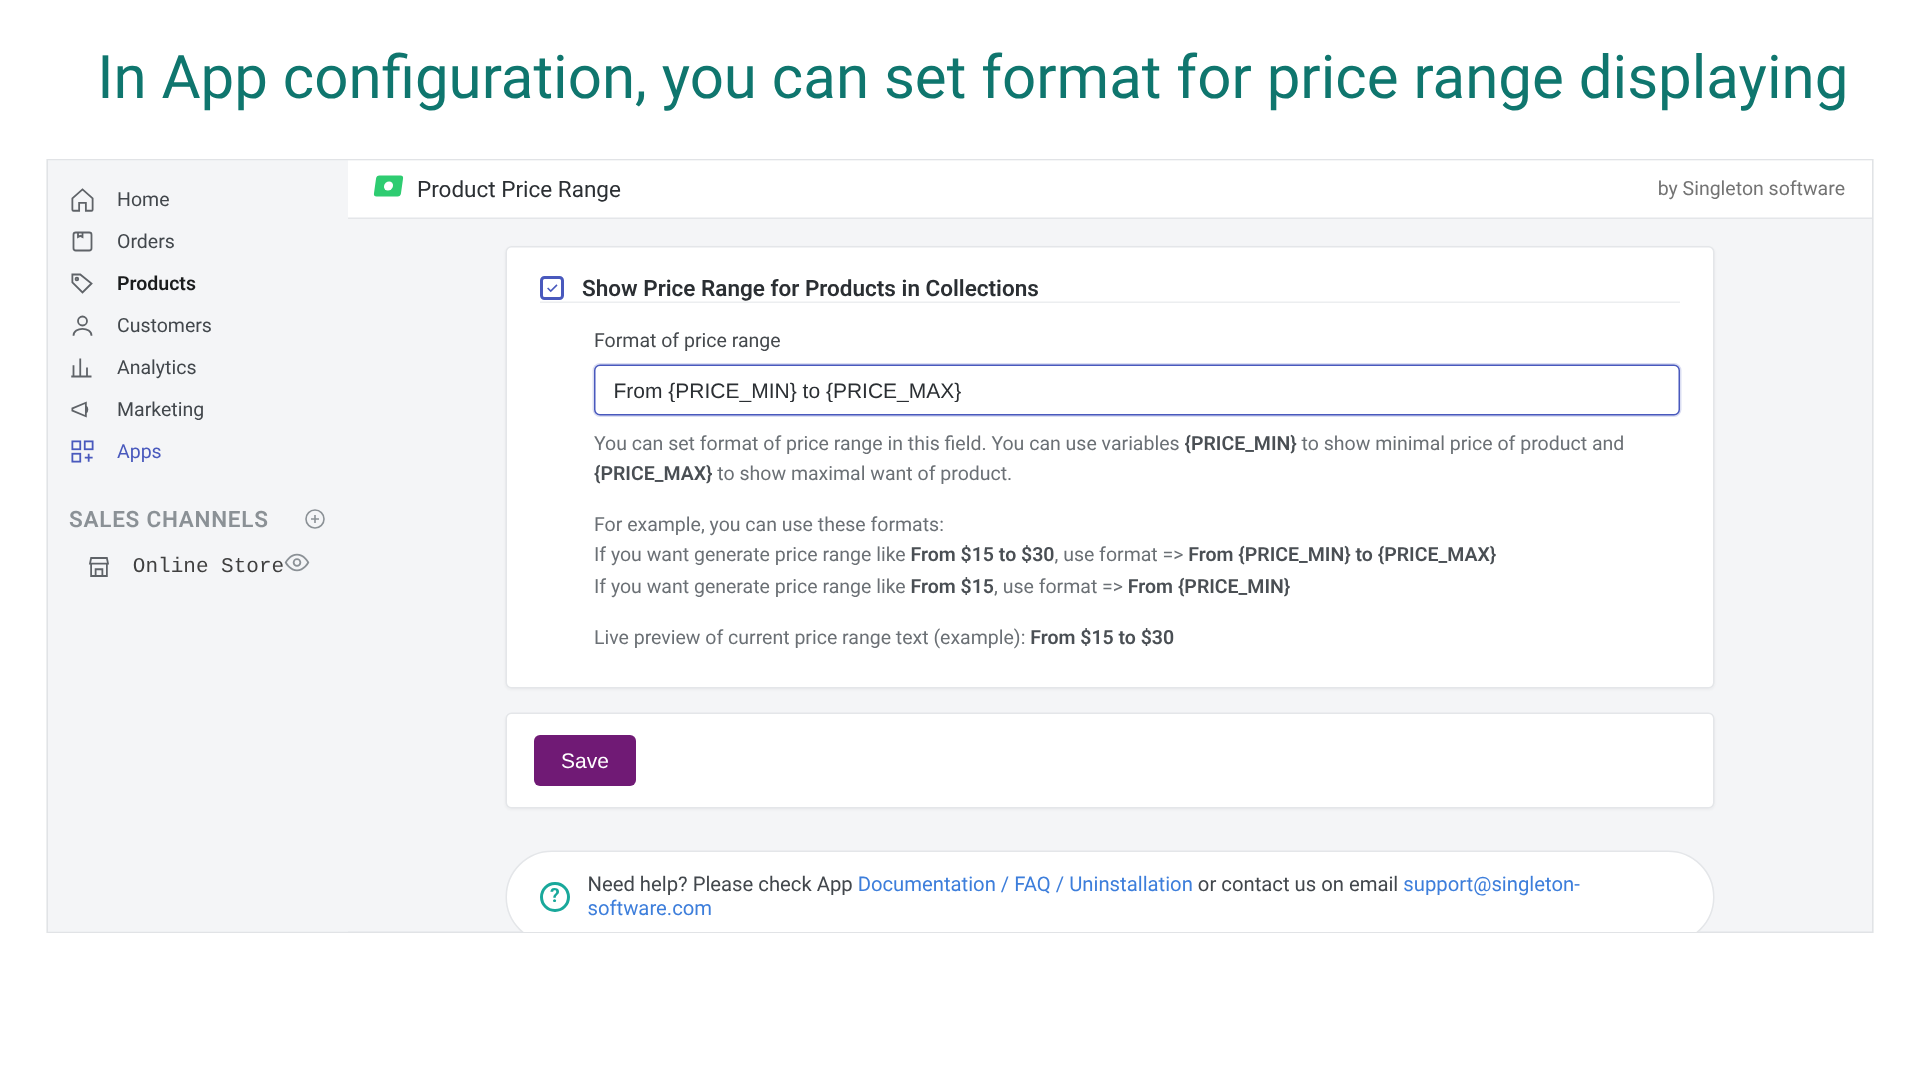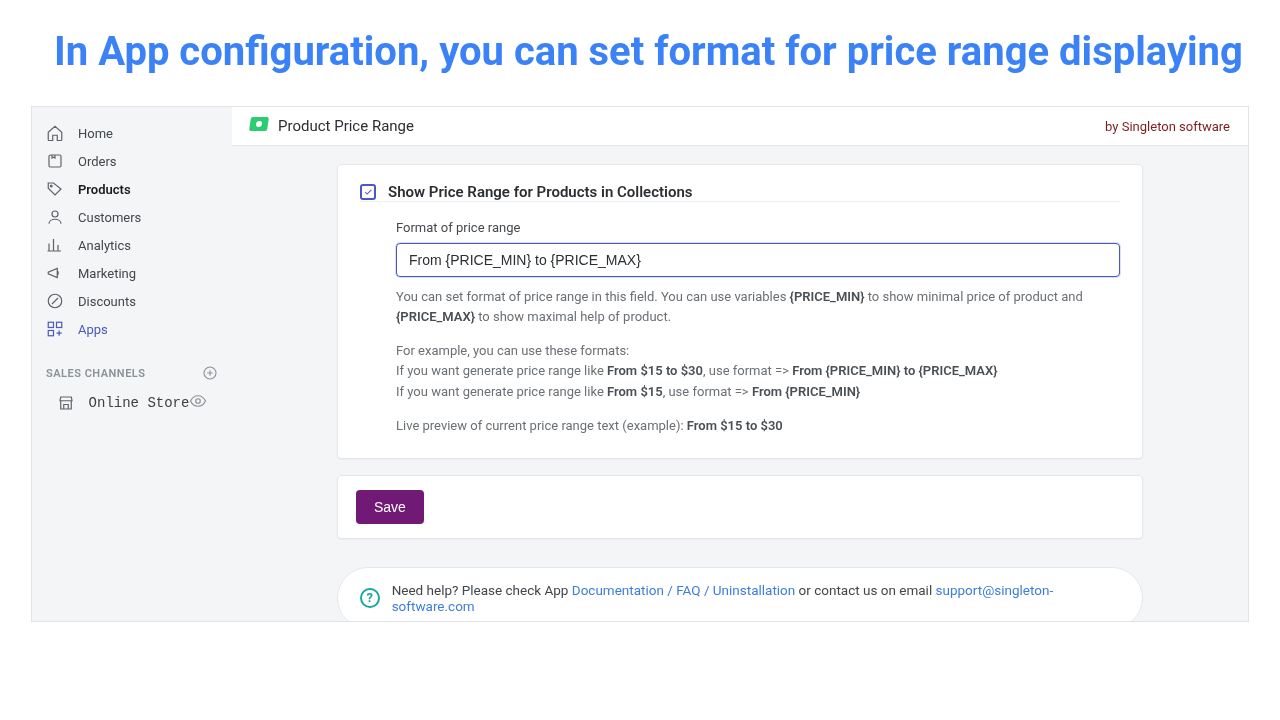--- a/index.html
+++ b/index.html
@@ -7,22 +7,22 @@
       font-family: -apple-system, BlinkMacSystemFont, 'Segoe UI', Roboto, sans-serif;
       background: #fff;
       width: 1280px;
       height: 720px;
       overflow: hidden;
     }
     .banner {
       text-align: center;
       padding: 28px 0 20px;
       font-size: 40px;
-      font-weight: 700;
-      color: #3b82f6;
+      font-weight: 400;
+      color: #0f766e;
       line-height: 1.2;
       margin-left: 17px;
     }
     .app-window {
       width: 1218px;
       height: 516px;
       margin: 10px auto 0;
       display: flex;
       background: #f4f5f7;
       border: 1px solid #e1e3e6;
@@ -43,36 +43,36 @@
       font-size: 13px;
     }
     .nav-item.active { font-weight: 600; color: #1a1c1d; }
     .nav-item.link { color: #4959bd; }
     .nav-icon { width: 18px; height: 18px; display:flex; align-items:center; justify-content:center; }
     .nav-icon svg { stroke: #5f6368; fill: none; stroke-width:1.6; }
     .nav-item.link .nav-icon svg { stroke: #4959bd; }
     .section-header {
       display: flex; align-items: center; justify-content: space-between;
       padding: 22px 14px 6px 14px;
-      font-size: 11px; letter-spacing: .5px; color: #8b9196; font-weight: 600;
+      font-size: 15px; letter-spacing: .5px; color: #8b9196; font-weight: 600;
     }
     .section-header .plus { width:16px; height:16px; display:flex; align-items:center; justify-content:center; }
     .section-header .plus svg { stroke:#8b9196; fill:none; stroke-width:1.6; }
     .channel-item { display:flex; align-items:center; justify-content:center; padding: 5px 14px; font-size:14px; color:#404040; cursor:pointer;font-family:Liberation Mono, monospace; }
     .channel-left { display:flex; align-items:center; gap:14px; }
     .eye svg { stroke:#8b9196; fill:none; stroke-width:1.6; }
 
     
     .main { flex:1; display:flex; flex-direction:column; }
     .topbar {
       display:flex; align-items:center; justify-content:space-between;
       background:#fff; padding: 10px 18px; border-bottom:1px solid #e4e6e9;
     }
     .topbar-left { display:flex; gap:10px; font-size:15px; color:#2b2f33; }
-    .topbar-right { font-size:13px; color:#7f1d1d; }
+    .topbar-right { font-size:13px; color:#737373; }
     .money-icon { width:18px; height:14px; background:#2ecc71; border-radius:2px; position:relative; transform: skewX(-8deg); }
     .money-icon::after { content:''; position:absolute; width:6px; height:6px; background:#fff; border-radius:50%; top:4px; left:6px; }
 
     .content { flex:1; padding: 18px 60px; overflow:auto; }
     .card {
       background:#fff; border:1px solid #e4e6e9; border-radius:4px;
       padding: 18px 22px 22px; margin: 0 auto 16px; max-width: 806px;
       box-shadow: 0 1px 2px rgba(0,0,0,0.04);
     }
     .card-header { display:flex; align-items:center; gap:12px; border-bottom:1px solid #eceef0; }
@@ -154,29 +154,20 @@
         </span>
       <span>Analytics</span>
     </div>
     <div class="nav-item">
       <span class="nav-icon">
           <svg width="18" height="18" viewBox="0 0 24 24">
             <path d="M3 11v2l12 5V6zM15 9a4 4 0 0 1 0 6"></path>
           </svg>
         </span>
       <span>Marketing</span>
-    </div>
-    <div class="nav-item">
-      <span class="nav-icon">
-          <svg width="18" height="18" viewBox="0 0 24 24">
-            <circle cx="12" cy="12" r="9"></circle>
-            <path d="M8 16l8-8M9 9h.01M15 15h.01"></path>
-          </svg>
-        </span>
-      <span>Discounts</span>
     </div>
     <div class="nav-item link">
       <span class="nav-icon">
           <svg width="18" height="18" viewBox="0 0 24 24">
             <rect x="3" y="3" width="7" height="7"></rect>
             <rect x="14" y="3" width="7" height="7"></rect>
             <rect x="3" y="14" width="7" height="7"></rect>
             <path d="M17.5 14v7M14 17.5h7"></path>
           </svg>
         </span>
@@ -226,21 +217,21 @@
               </svg>
             </span>
           <span class="card-title">Show Price Range for Products in Collections</span>
         </div>
         <div class="field-block">
           <div class="field-label">Format of price range</div>
           <input class="text-input" type="text" value="From {PRICE_MIN} to {PRICE_MAX}" style="">
         </div>
         <div class="help-block">
           <p>
-            <span>You can set format of price range in this field. You can use variables </span><strong>{PRICE_MIN}</strong><span> to show minimal price of product and </span><strong>{PRICE_MAX}</strong><span> to show maximal help of product.</span>
+            <span>You can set format of price range in this field. You can use variables </span><strong>{PRICE_MIN}</strong><span> to show minimal price of product and </span><strong>{PRICE_MAX}</strong><span> to show maximal want of product.</span>
           </p>
           <p>
             <span>For example, you can use these formats:</span><br>
             <span>If you want generate price range like </span><strong>From $15 to $30</strong><span>, use format =&gt; </span><strong>From {PRICE_MIN} to {PRICE_MAX}</strong><br>
             <span>If you want generate price range like </span><strong>From $15</strong><span>, use format =&gt; </span><strong>From {PRICE_MIN}</strong>
           </p>
           <p>
             <span>Live preview of current price range text (example): </span><strong>From $15 to $30</strong>
           </p>
         </div>

